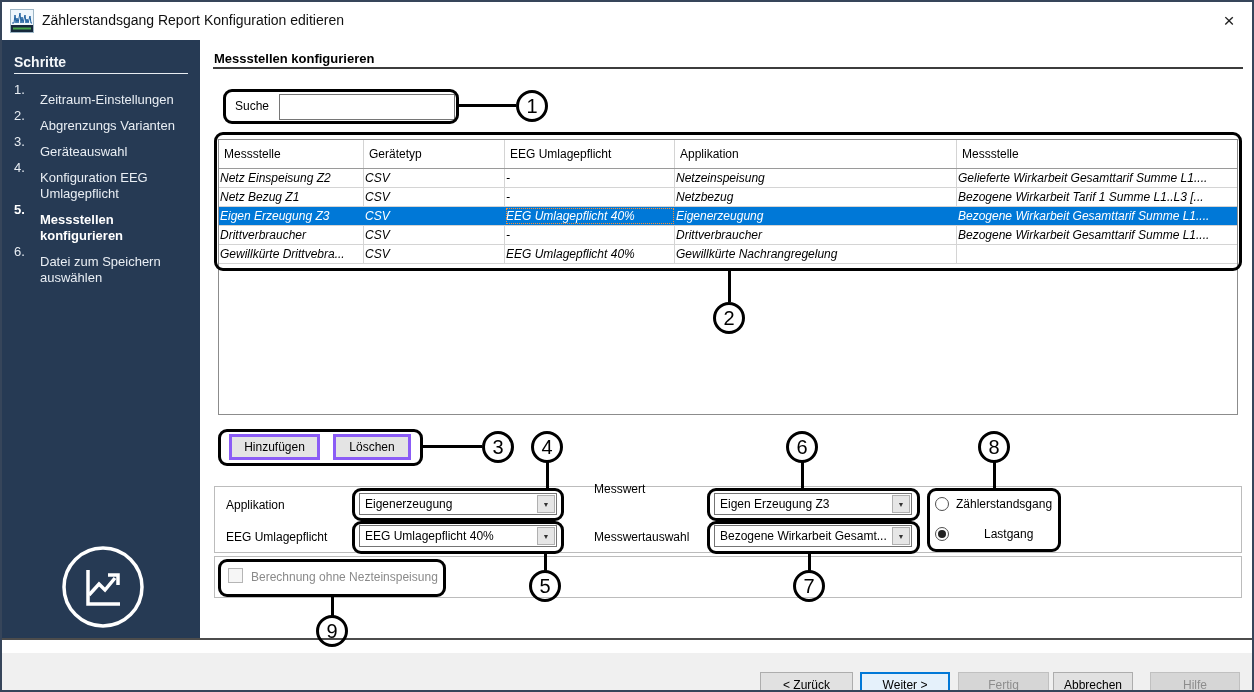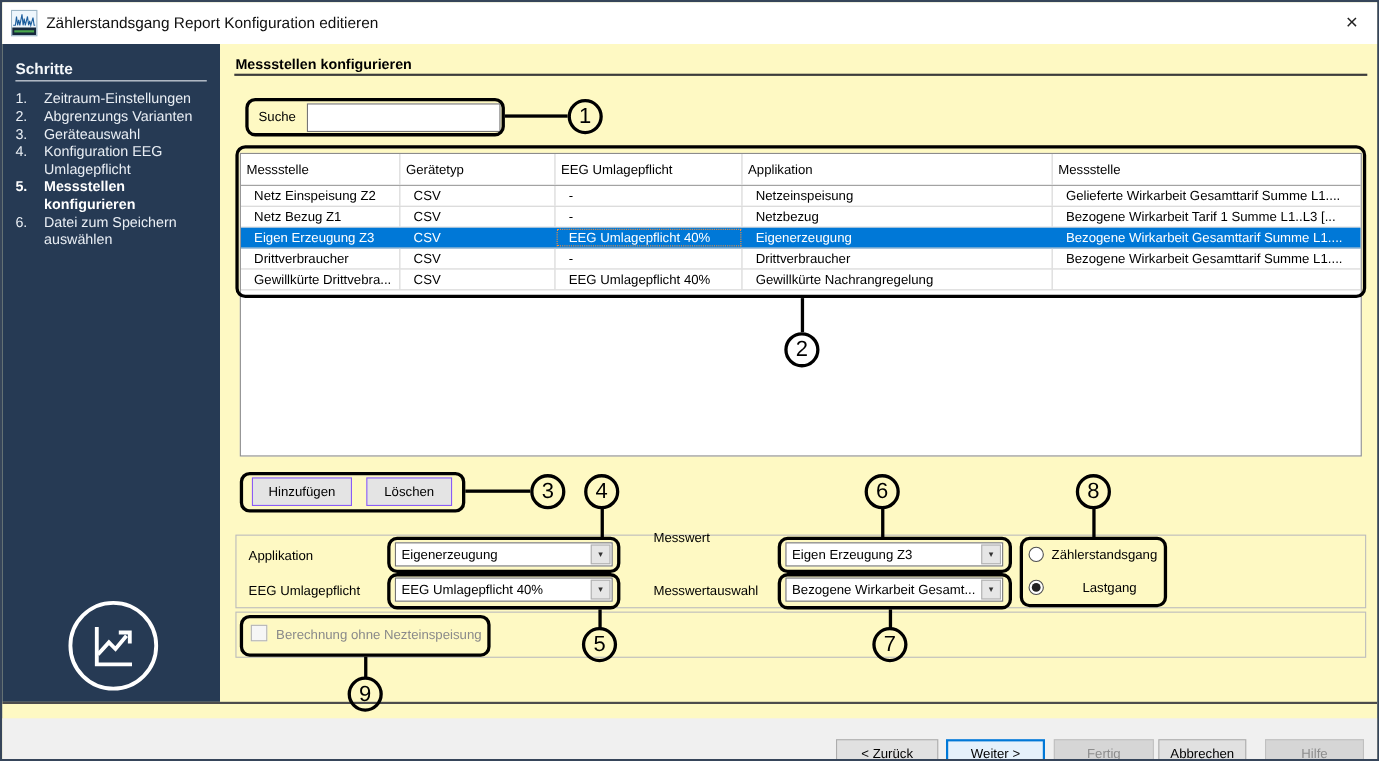--- a/index.html
+++ b/index.html
@@ -1,58 +1,58 @@
 <!DOCTYPE html>
 <html><head>
 <meta charset="utf-8">
 <style>
   * { margin:0; padding:0; box-sizing:border-box; }
   html,body { width:1254px; height:692px; }
   body { font-family:"Liberation Sans",sans-serif; position:relative; background:#888; }
-  .window { position:absolute; inset:0; background:#fef9c3; border:2px solid #36455a; overflow:hidden; }
+  .window { position:absolute; inset:0; background:#ffffff; border:2px solid #36455a; overflow:hidden; }
 
   
   .titlebar { position:absolute; left:0; top:0; width:1250px; height:38px; background:#ffffff; }
   .app-icon { position:absolute; left:8px; top:7px; width:24px; height:24px; background:#eef6fc; border:1px solid #9db6c6; overflow:hidden; }
   .app-icon svg { display:block; }
   .title-text { position:absolute; left:40px; top:10px; font-size:14px; color:#101010; }
   .close-btn { position:absolute; right:10px; top:6px; width:26px; height:26px; display:flex; align-items:center; justify-content:center; font-size:19px; font-weight:300; color:#222; cursor:pointer; }
 
   
   .sidebar { position:absolute; left:0; top:38px; width:198px; height:598px; background:#263a54; color:#f4f7fa; }
   .sb-heading { position:absolute; left:12px; top:14px; font-size:14px; font-weight:bold; }
   .sb-rule { position:absolute; left:12px; top:33px; width:174px; height:1px; background:#e8edf2; }
   .steps { position:absolute; left:12px; top:42px; width:178px; list-style:none; }
   .step { display:flex; font-size:13px; line-height:16px; margin-bottom:0; color:#e9eef4; }
   .step .s-num { width:26px; flex:0 0 26px; }
-  .step .s-label { width:152px; }
+  .step .s-label { width:152px;margin-top:10px; }
   .step.active { font-weight:bold; color:#ffffff; }
   .sb-logo { position:absolute; left:58px; top:504px; }
 
   
   .main-heading { position:absolute; left:212px; top:49px; font-size:13px; font-weight:bold; color:#000; }
   .main-rule { position:absolute; left:211px; top:65px; width:1030px; height:2px; background:#3c3c3c; }
 
   
   .search-label { position:absolute; left:233px; top:97px; font-size:12px; color:#000; }
   .search-input { position:absolute; left:277px; top:92px; width:176px; height:26px; background:#fff; border:1px solid #767676; font-size:12px; padding:0 4px; font-family:"Liberation Sans",sans-serif; }
 
   
   .tablewrap { position:absolute; left:216px; top:137px; width:1020px; height:276px; background:#ffffff; border:1px solid #8c8c8c; overflow:hidden; }
   .t-header { display:flex; height:29px; border-bottom:1px solid #9a9a9a; }
   .t-header .cell { font-size:12px; color:#000; display:flex; align-items:center; padding-left:5px; border-right:1px solid #d4d4d4; }
   .t-row { display:flex; height:19px; border-bottom:1px solid #d4d4d4; }
-  .t-row .cell { font-size:12px; color:#000; display:flex; align-items:center; padding-left:12px; border-right:1px solid #d4d4d4; white-space:nowrap; overflow:hidden; }
+  .t-row .cell { font-size:12px; color:#000; display:flex; align-items:center; padding-left:1px; border-right:1px solid #d4d4d4; white-space:nowrap; overflow:hidden;font-style:italic; }
   .t-row.selected { background:#0078d7; }
   .t-row.selected .cell { color:#ffffff; border-right-color:transparent; }
   .cell.focused { outline:1px dotted #ff9033; outline-offset:-2px; }
   .c0 { width:145px; } .c1 { width:141px; } .c2 { width:170px; } .c3 { width:282px; } .c4 { width:280px; border-right:none !important; }
 
   
-  .btn { position:absolute; height:26px; background:#e4e4e4; border:1px solid #8b5cf6; font-size:12px; color:#000; font-family:"Liberation Sans",sans-serif; cursor:pointer; }
+  .btn { position:absolute; height:26px; background:#e4e4e4; border:3px solid #8b5cf6; font-size:12px; color:#000; font-family:"Liberation Sans",sans-serif; cursor:pointer; }
   #btn-add { left:227px; top:432px; width:91px; }
   #btn-del { left:331px; top:432px; width:78px; }
 
   
   .form-panel { position:absolute; left:212px; top:484px; width:1028px; height:67px; border:1px solid #bcbcbc; }
   .check-panel { position:absolute; left:212px; top:554px; width:1028px; height:42px; border:1px solid #bcbcbc; }
   .f-label { position:absolute; font-size:12px; color:#000; }
   .combo { position:absolute; width:198px; height:22px; background:#ffffff; border:1px solid #747474; display:flex; align-items:center; padding-left:5px; font-size:12px; color:#000; white-space:nowrap; overflow:hidden; cursor:pointer; }
   .combo .arrow { position:absolute; right:1px; top:1px; width:18px; height:18px; background:#e6e6e6; border:1px solid #b0b0b0; display:flex; align-items:center; justify-content:center; font-size:7px; color:#333; }
 

